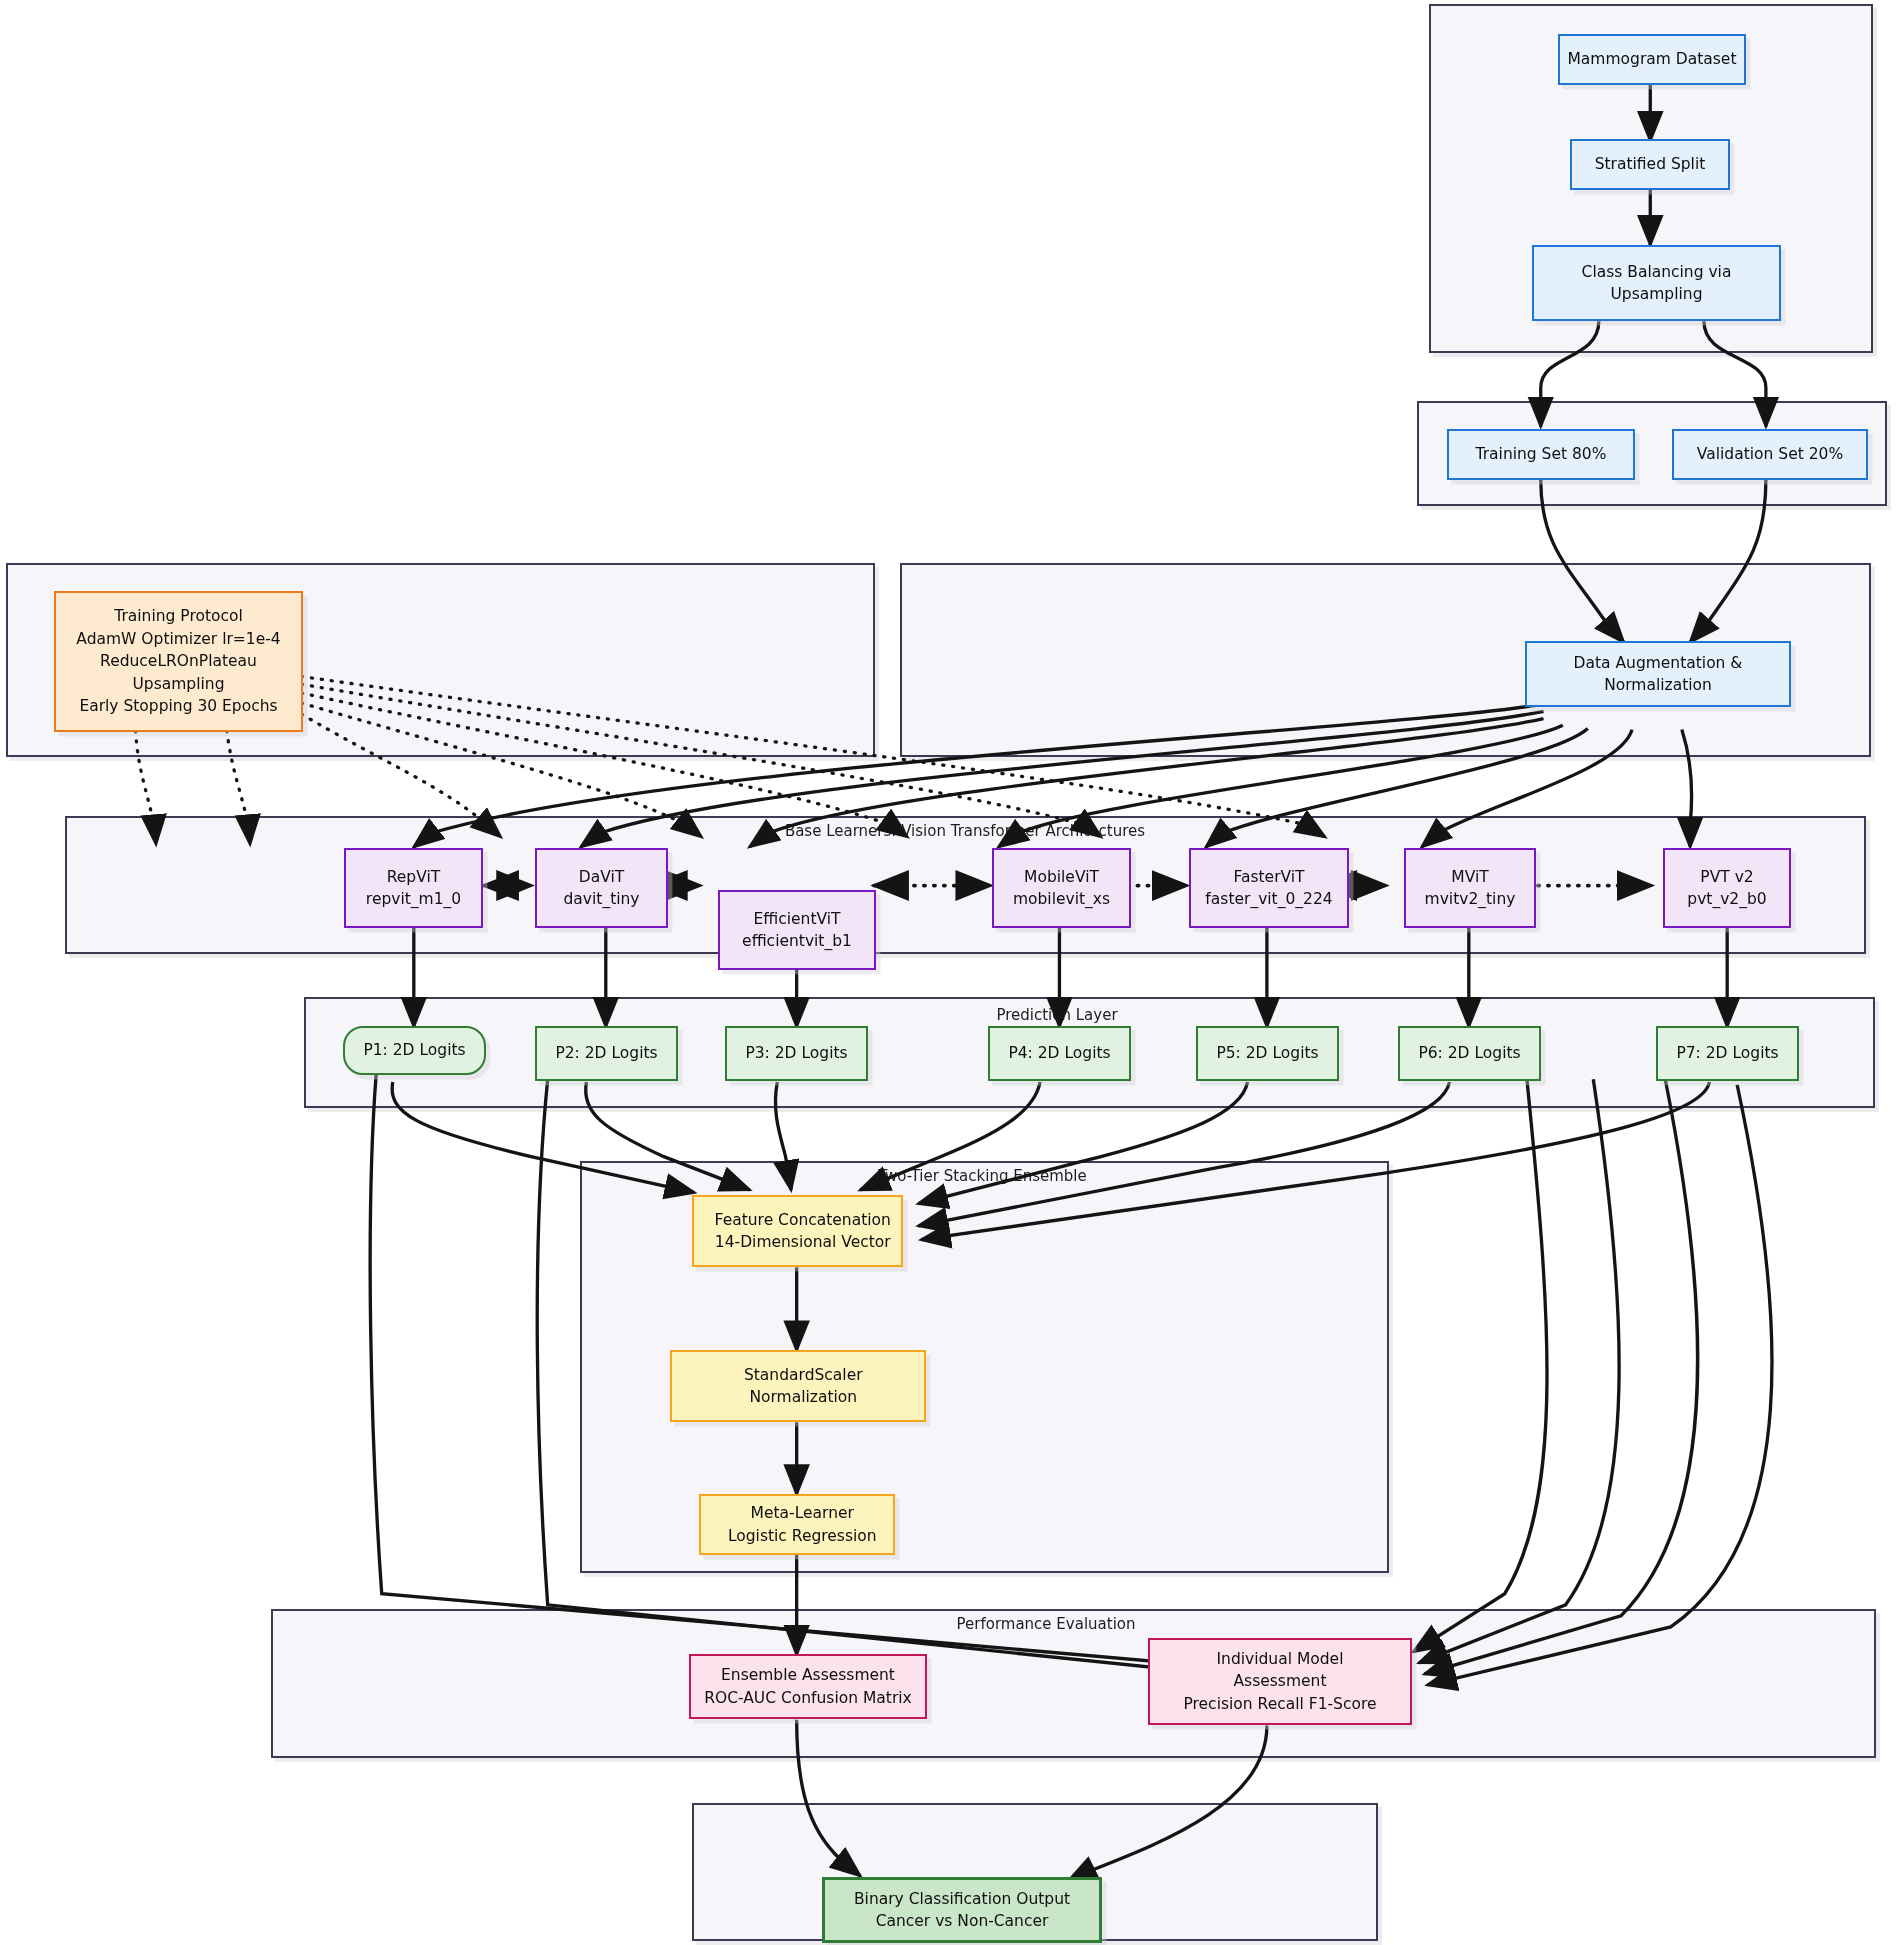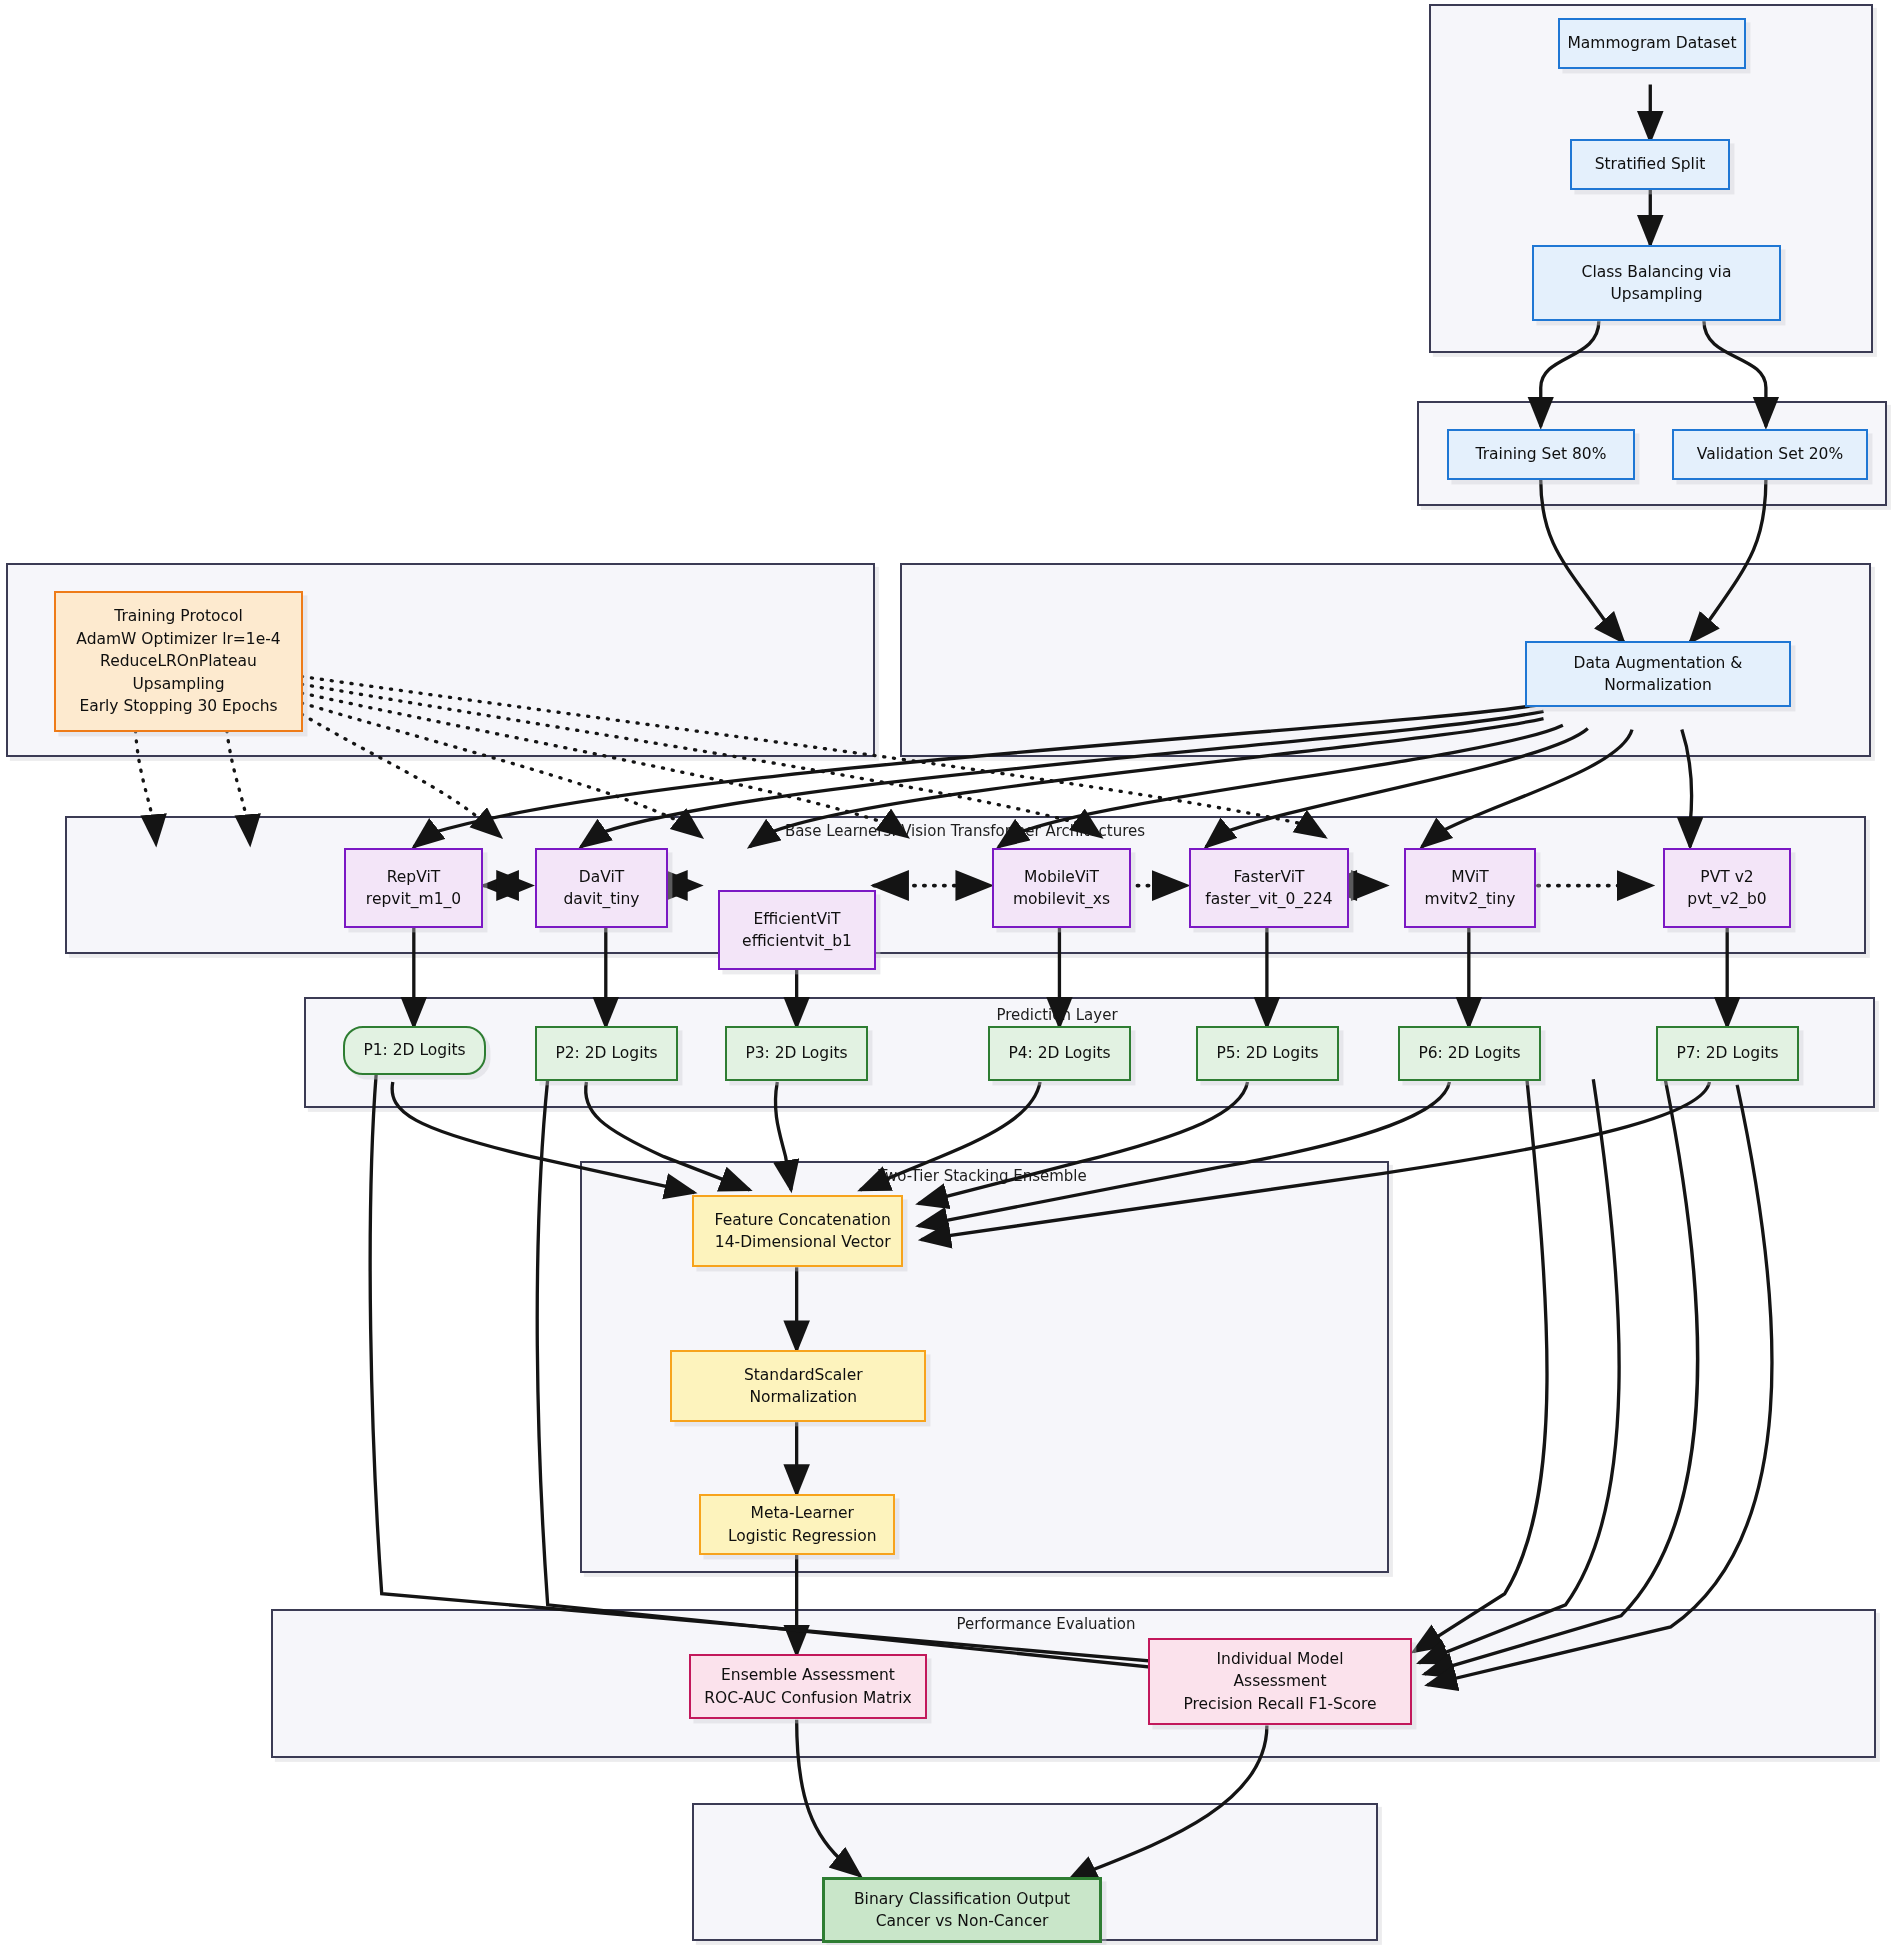--- a/index.html
+++ b/index.html
@@ -158,21 +158,21 @@
       <path d="M3010,1950 C3090,2350 3110,2740 2930,2920 L2575,3025"></path>
       <path d="M3140,1960 C3230,2380 3250,2780 3020,2940 L2580,3045"></path>
     </g>
 
     <g fill="none" stroke="#141414" stroke-width="6" marker-end="url(#ah)">
       <path d="M1440,3108 C1440,3250 1470,3320 1530,3370 L1555,3390"></path>
       <path d="M2290,3118 C2290,3260 2100,3330 1960,3385 L1930,3400"></path>
     </g>
   </svg>
 
-  <div class="node n-blue" style="left:1558px;top:18px;width:188px;height:51px;">
+  <div class="node n-blue" style="left:1558px;top:34px;width:188px;height:51px;">
     <span>Mammogram Dataset</span>
   </div>
 
   <div class="node n-blue" style="left:1570px;top:139px;width:160px;height:51px;">
     <span>Stratified Split</span>
   </div>
 
   <div class="node n-blue" style="left:1532px;top:245px;width:249px;height:76px;align-items:center;">
     <span>Class Balancing via</span>
     <span>Upsampling</span>

